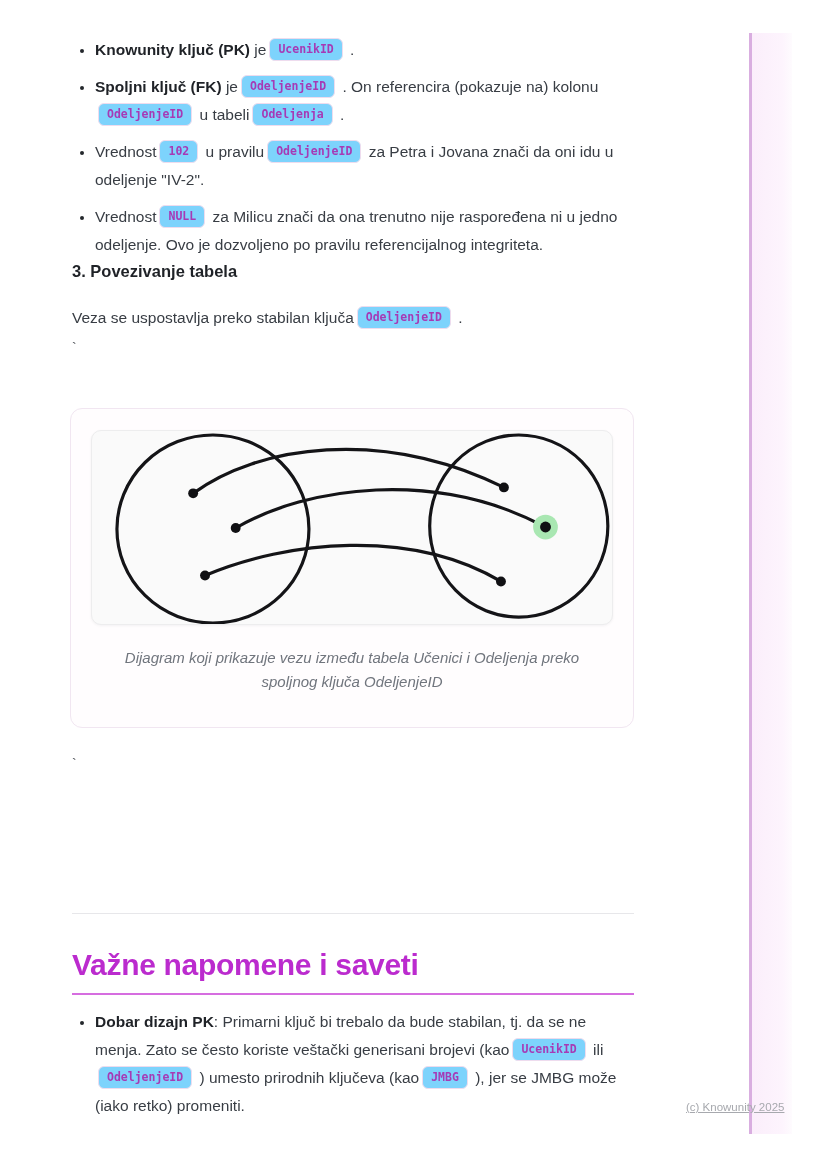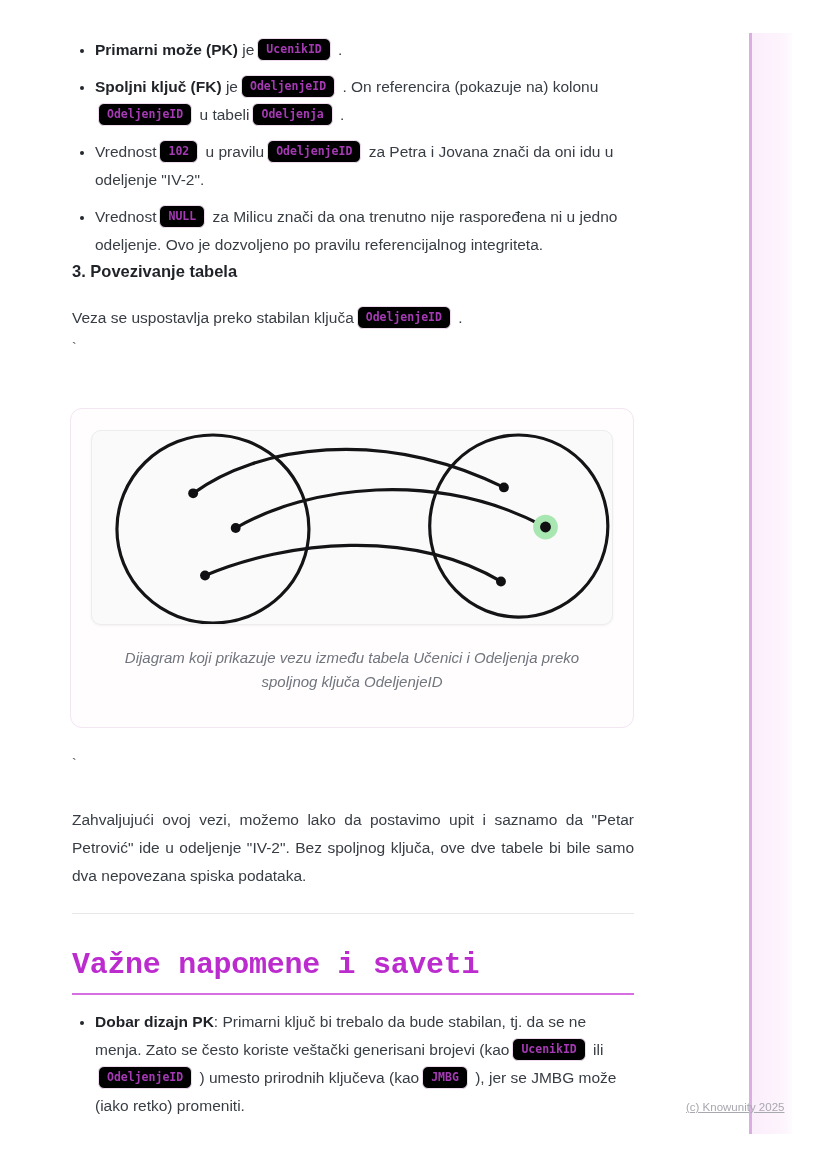--- a/index.html
+++ b/index.html
@@ -15,54 +15,54 @@
   .content { position:absolute; left:72px; top:0; width:562px; height:1171px; z-index:1; }
   .abs { position:absolute; left:0; width:562px; }
 
   ul { list-style:disc outside; padding-left:23px; }
   li { margin-bottom:9px; font-size:15.5px; line-height:28px; color:#383d44; }
   li::marker { color:#24272c; font-size:14px; }
   b { color:#1f2227; font-weight:700; }
 
   .code { display:inline-block; font-family:"DejaVu Sans Mono", monospace;
     font-weight:700; font-size:11.5px; line-height:16px; color:#a63ab5;
-    background:#000000; border:1px solid #eedcee; border-radius:6px;
+    background:#7dd3fc; border:1px solid #eedcee; border-radius:6px;
     padding:2px 8px 3px; margin:0 3px; vertical-align:2px; }
 
   .h3 { font-size:16.5px; font-weight:700; color:#1f2227; }
   .body-line { font-size:15.5px; line-height:28px; }
   .tick { font-size:14px; color:#4b5056; }
 
   .figure { left:-2px; width:564px; height:320px; background:#fffdfe;
     border:1px solid #f1e6f1; border-radius:12px; padding:21px 20px 0; }
   .canvas { width:522px; height:195px; background:#fafafa; border:1px solid #ededee;
     border-radius:10px; box-shadow:0 1px 3px rgba(20,10,30,0.05); overflow:hidden; }
   .canvas svg { display:block; width:100%; height:100%; }
   .caption { margin:21px auto 0; width:500px; text-align:center; font-style:italic;
     font-size:15px; line-height:24px; color:#70757d; }
 
   .para { font-size:15.5px; line-height:28px; text-align:justify; color:#383d44; }
   .hr { height:0; border-top:1px solid #e7e7ea; }
-  .h1 { font-size:30px; font-weight:700; color:#bb2bce; letter-spacing:-0.3px;font-family:Liberation Mono, monospace; }
+  .h1 { font-size:30px; font-weight:700; color:#bb2bce; letter-spacing:-0.3px; }
   .h1-rule { height:2px; background:#d66de0; }
 
   .footer { position:absolute; left:686px; top:1101px; font-size:11.5px;
     color:#a7a9ae; z-index:2; white-space:nowrap;text-decoration:underline; }
 </style>
 </head>
 <body>
 
 <div class="page">
 
   <div class="band"></div>
 
   <div class="content">
 
     <ul class="abs" style="top:36px;">
-      <li><b>Primarni može (PK)</b><span> je</span><span class="code">UcenikID</span><span> .</span></li>
+      <li><b>Knowunity ključ (PK)</b><span> je</span><span class="code">UcenikID</span><span> .</span></li>
       <li><b>Spoljni ključ (FK)</b><span> je</span><span class="code">OdeljenjeID</span><span> . On referencira (pokazuje na) kolonu</span><span class="code">OdeljenjeID</span><span> u tabeli</span><span class="code">Odeljenja</span><span> .</span></li>
       <li><span>Vrednost</span><span class="code">102</span><span> u pravilu</span><span class="code">OdeljenjeID</span><span> za Petra i Jovana znači da oni idu u odeljenje "IV-2".</span></li>
       <li><span>Vrednost</span><span class="code">NULL</span><span> za Milicu znači da ona trenutno nije raspoređena ni u jedno odeljenje. Ovo je dozvoljeno po pravilu referencijalnog integriteta.</span></li>
     </ul>
 
     <div class="abs h3" style="top:262px;">3. Povezivanje tabela</div>
     <div class="abs body-line" style="top:304px;"><span>Veza se uspostavlja preko stabilan ključa</span><span class="code">OdeljenjeID</span><span> .</span></div>
     <div class="abs tick" style="top:340px;">`</div>
 
     <figure class="abs figure" style="top:408px;">
@@ -84,21 +84,20 @@
             <circle cx="456" cy="97" r="5.5"></circle>
             <circle cx="411" cy="152" r="5"></circle>
           </g>
         </svg>
       </div>
       <figcaption class="caption">Dijagram koji prikazuje vezu između tabela Učenici i Odeljenja preko spoljnog ključa OdeljenjeID</figcaption>
     </figure>
 
     <div class="abs tick" style="top:756px;">`</div>
 
-    <p class="abs para" style="top:806px;">Zahvaljujući ovoj vezi, možemo lako da postavimo upit i saznamo da "Petar Petrović" ide u odeljenje "IV-2". Bez spoljnog ključa, ove dve tabele bi bile samo dva nepovezana spiska podataka.</p>
 
     <div class="abs hr" style="top:913px;"></div>
 
     <h1 class="abs h1" style="top:948px;">Važne napomene i saveti</h1>
     <div class="abs h1-rule" style="top:993px;"></div>
 
     <ul class="abs" style="top:1008px;">
       <li><b>Dobar dizajn PK</b><span>: Primarni ključ bi trebalo da bude stabilan, tj. da se ne menja. Zato se često koriste veštački generisani brojevi (kao</span><span class="code">UcenikID</span><span> ili</span><span class="code">OdeljenjeID</span><span> ) umesto prirodnih ključeva (kao</span><span class="code">JMBG</span><span> ), jer se JMBG može (iako retko) promeniti.</span></li>
     </ul>
 

